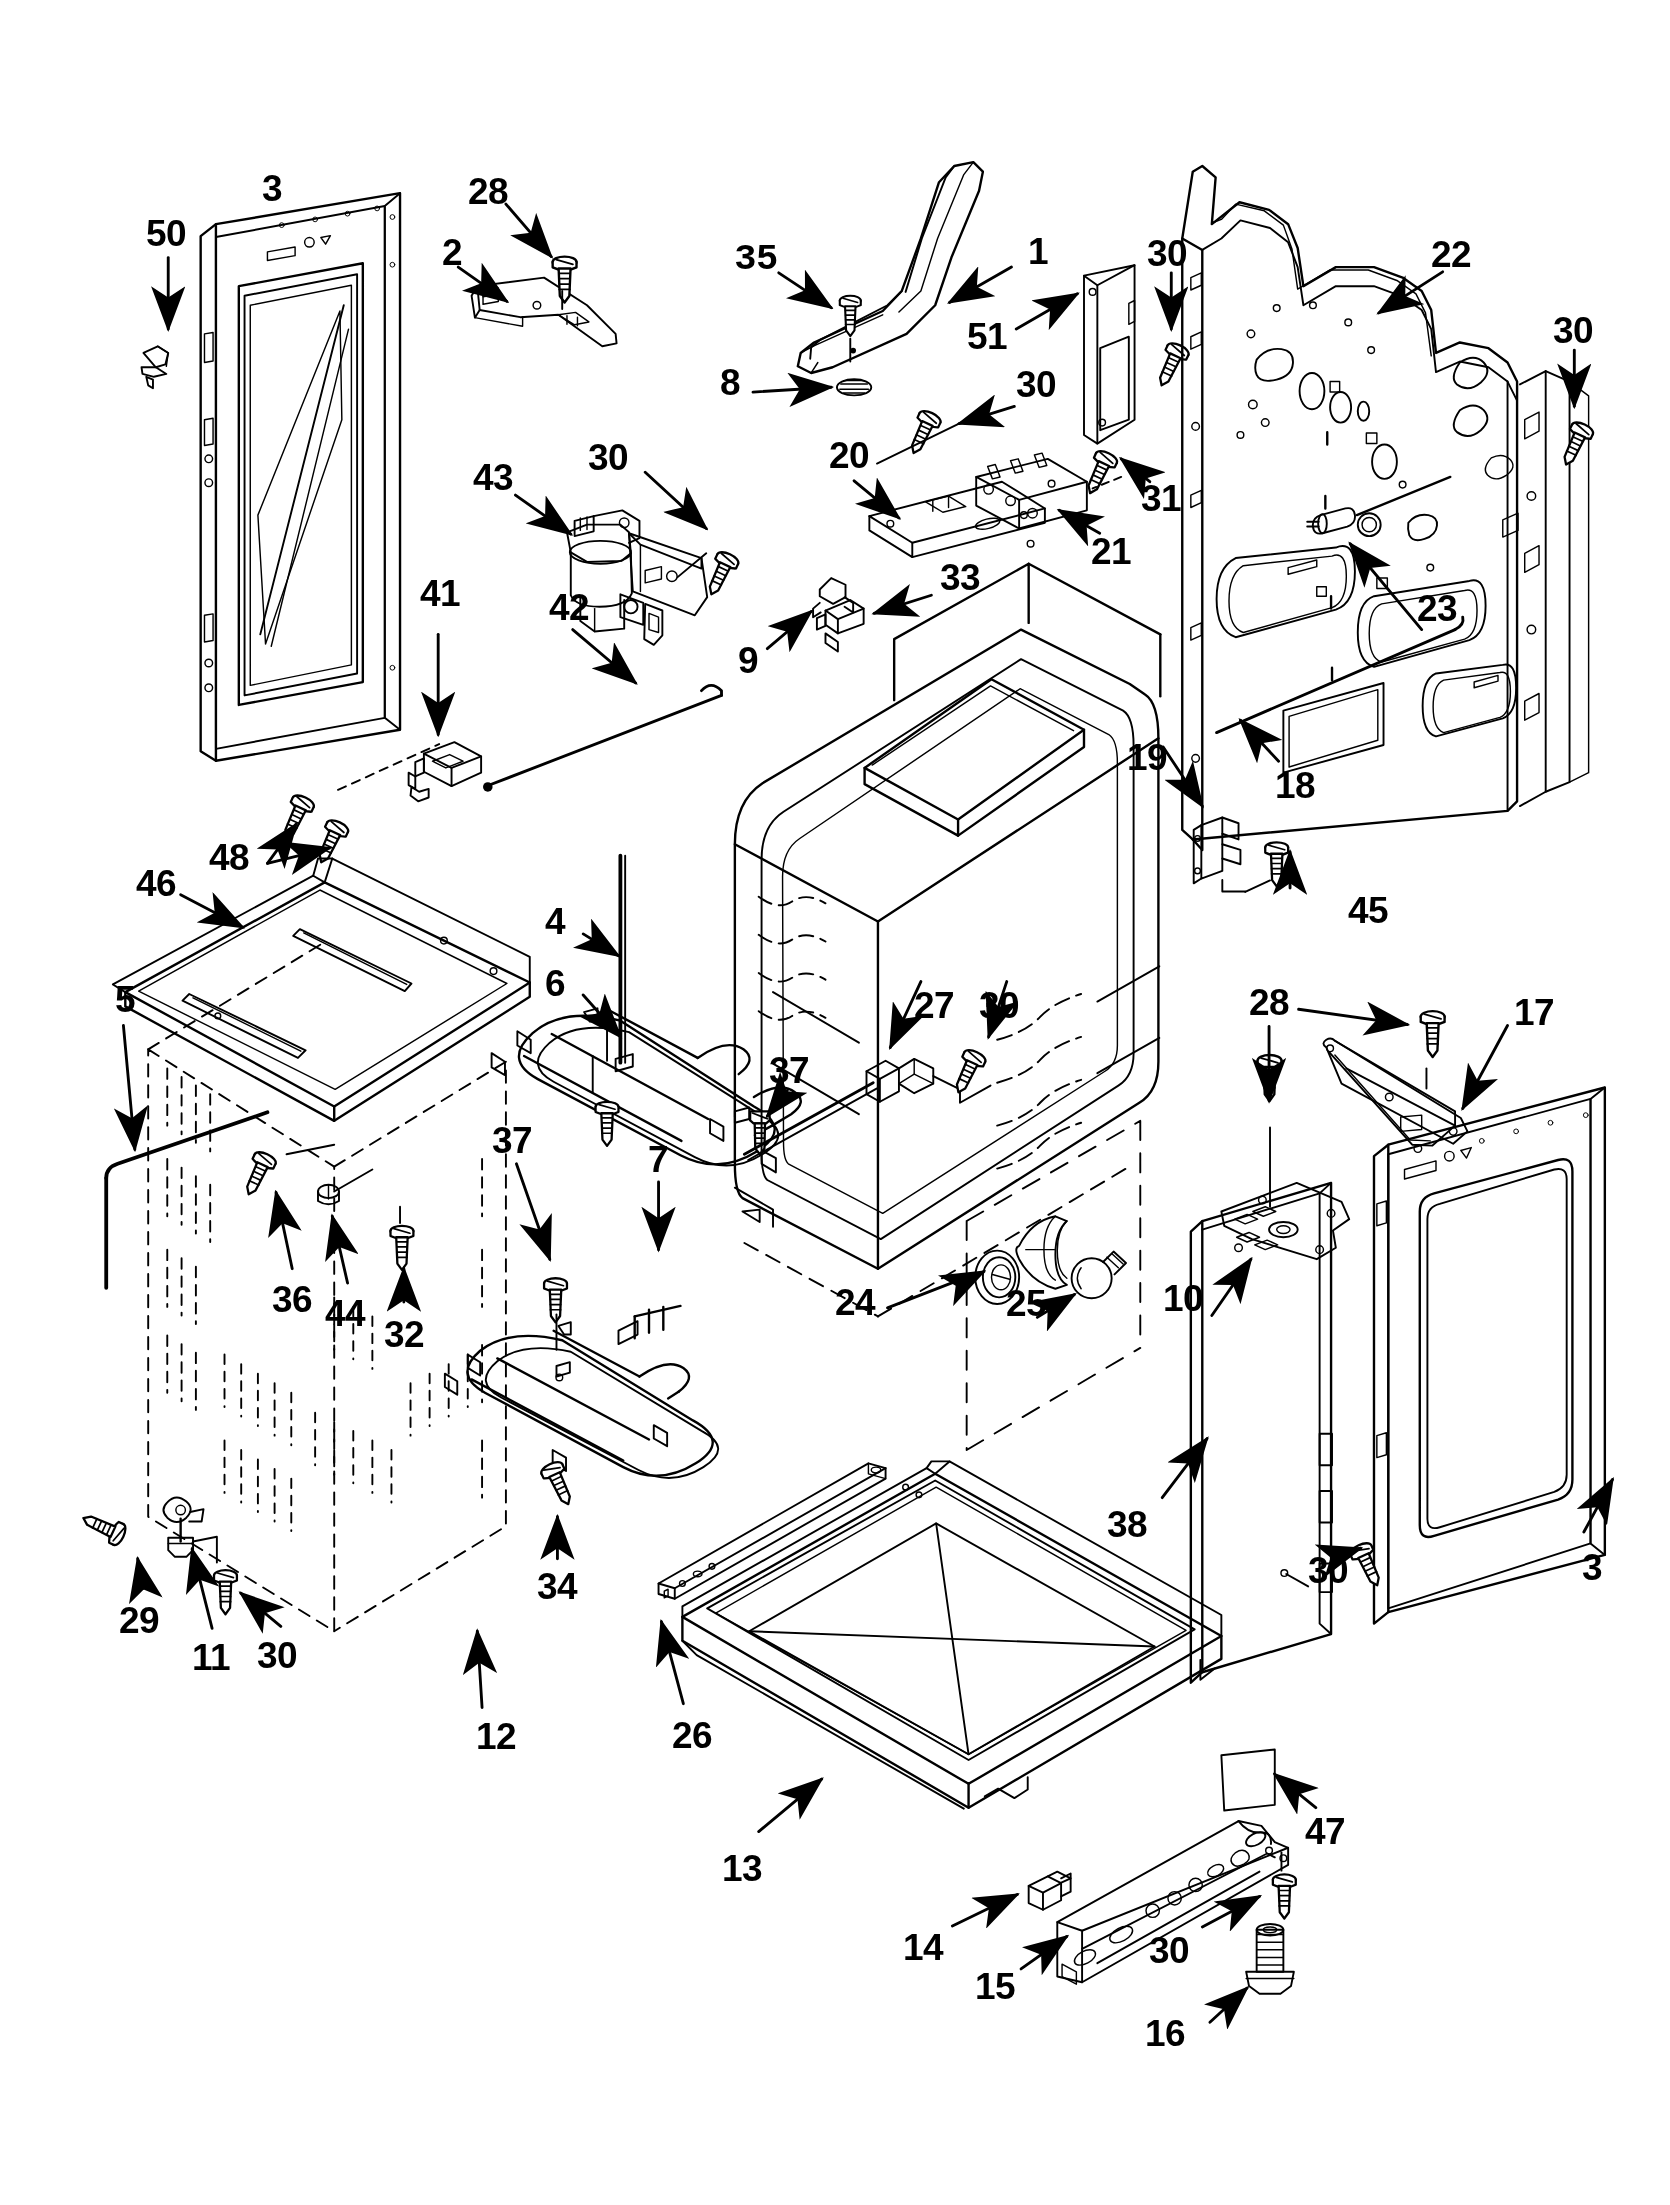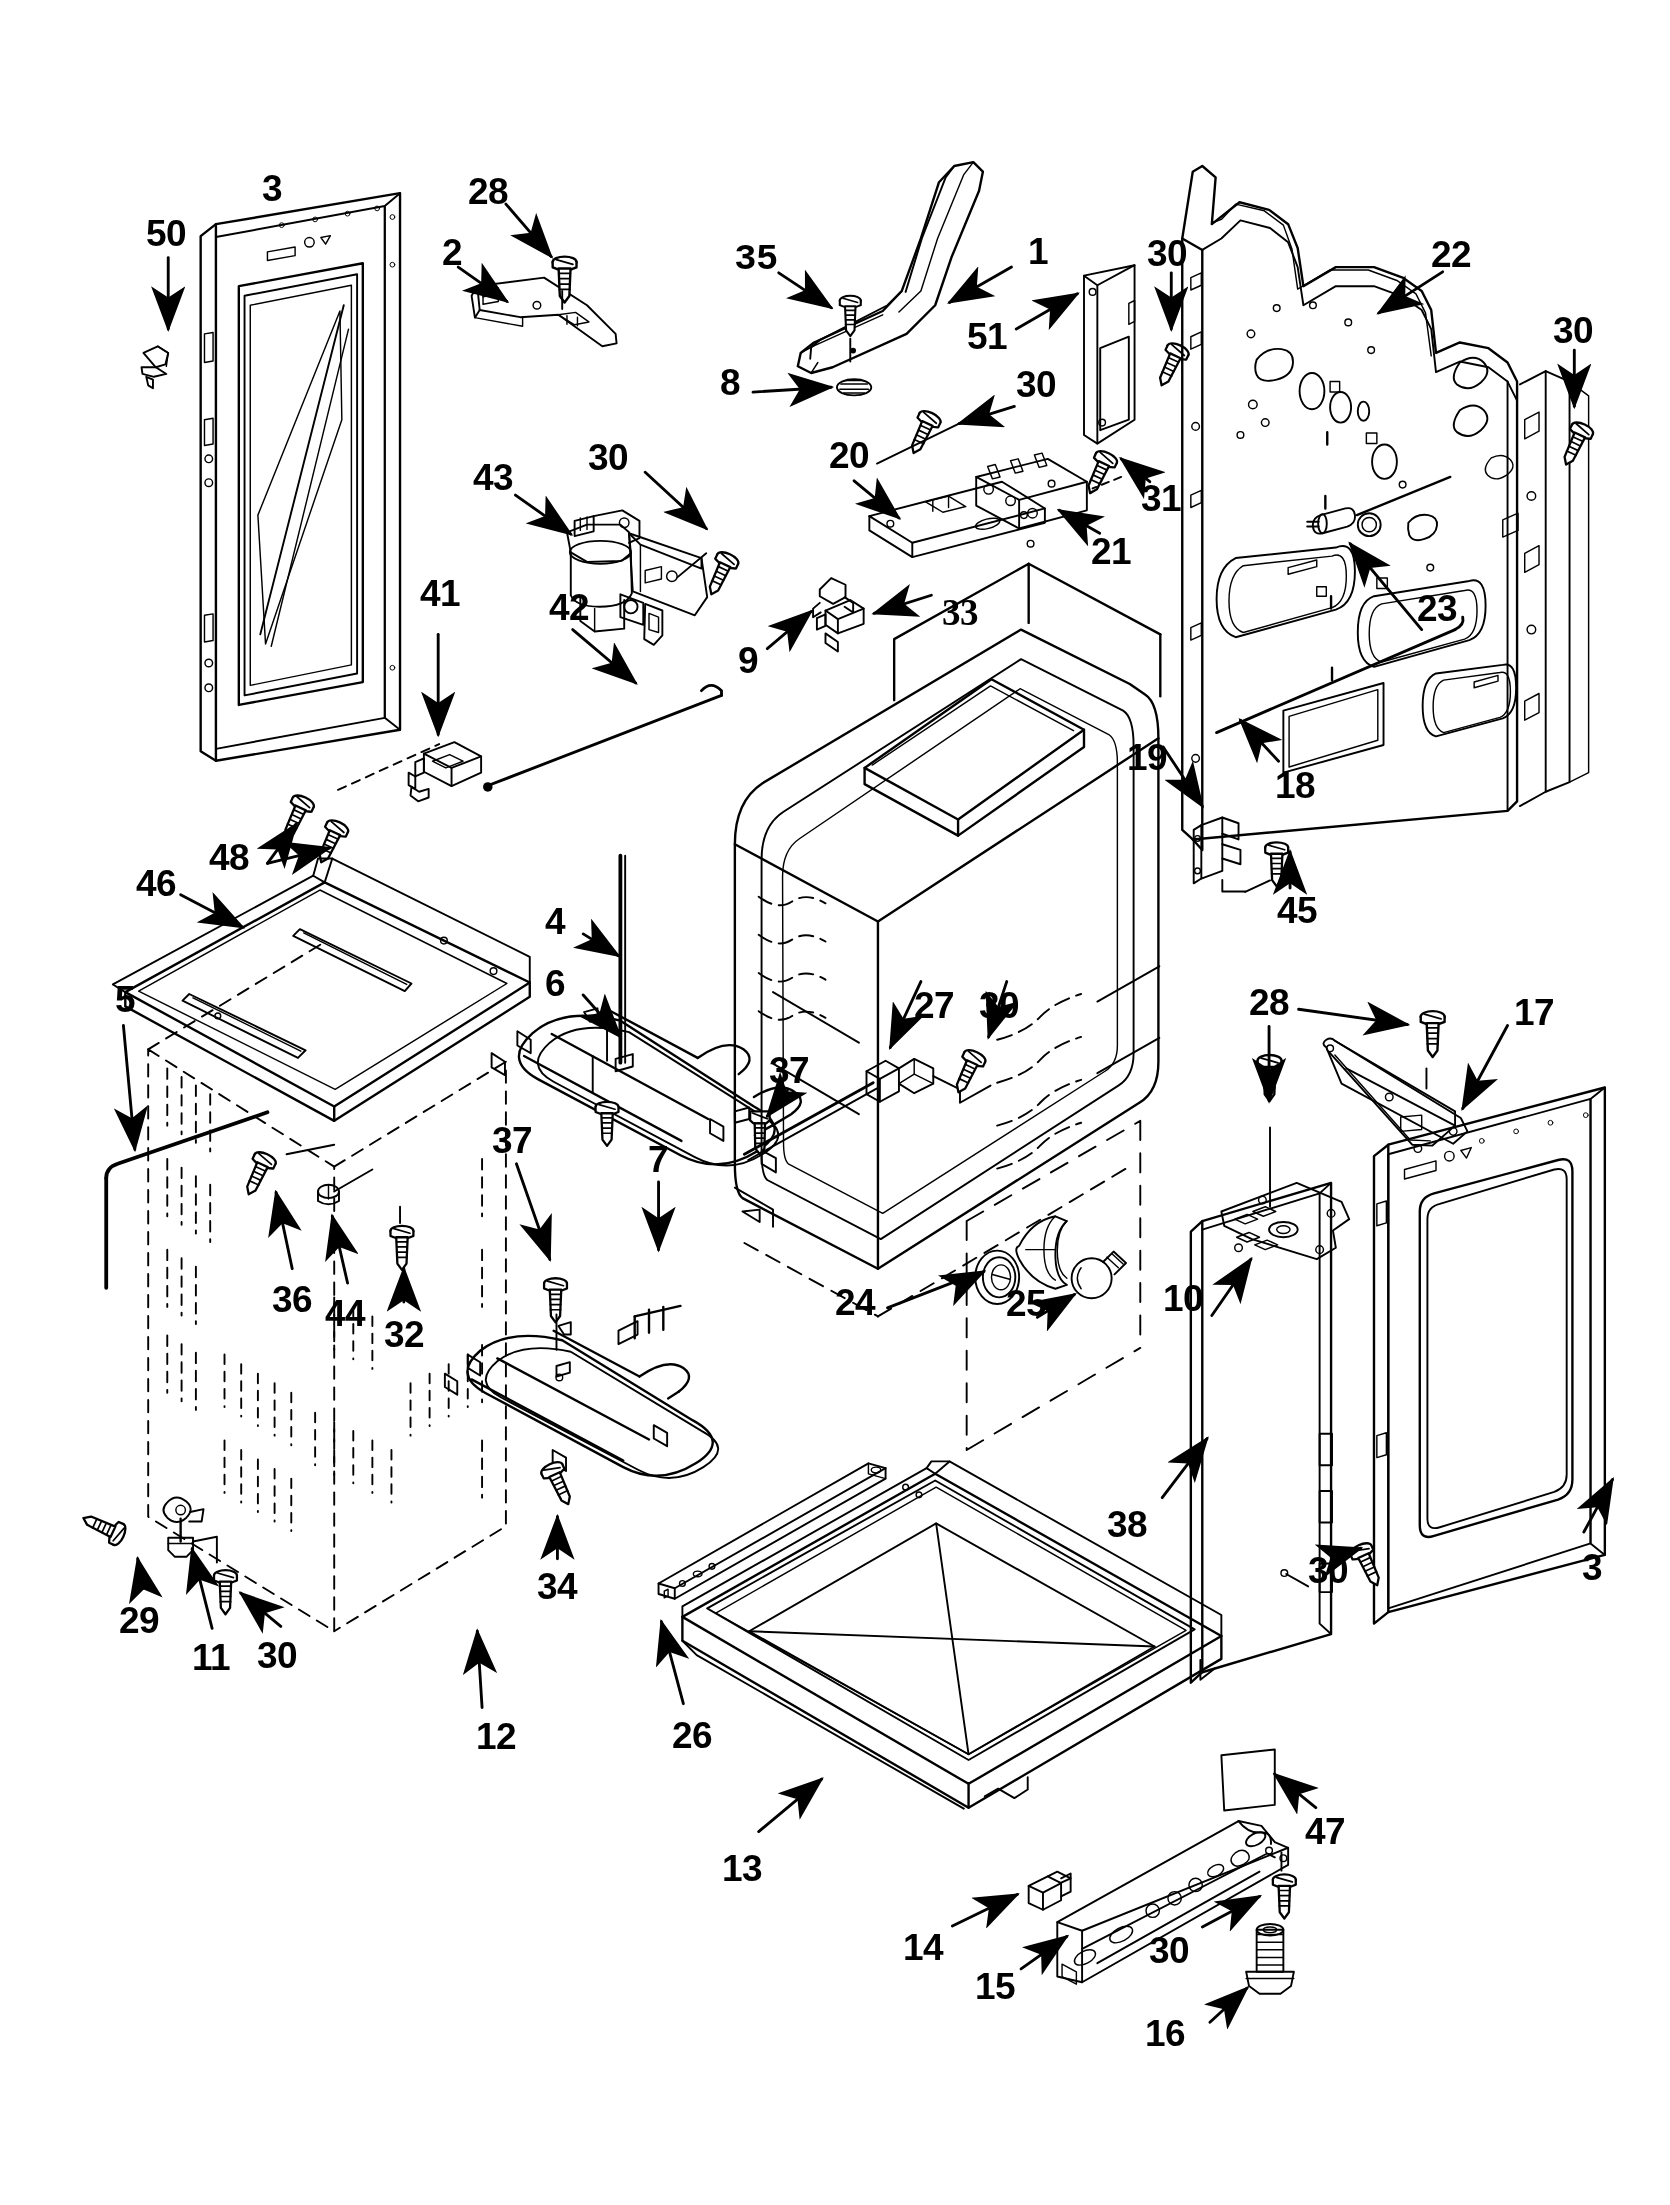--- a/index.html
+++ b/index.html
@@ -794,25 +794,25 @@
       <div class="callout" style="left: 1573px; top: 330px;">30</div>
       <div class="callout" style="left: 1036px; top: 384px;">30</div>
       <div class="callout" style="left: 849px; top: 455px;">20</div>
       <div class="callout" style="left: 1111px; top: 551px;">21</div>
       <div class="callout" style="left: 1161px; top: 498px;">31</div>
       <div class="callout" style="left: 493px; top: 477px;">43</div>
       <div class="callout" style="left: 608px; top: 457px;">30</div>
       <div class="callout" style="left: 440px; top: 593px;">41</div>
       <div class="callout" style="left: 569px; top: 607px;">42</div>
       <div class="callout" style="left: 748px; top: 660px;">9</div>
-      <div class="callout" style="left: 960px; top: 612px; font-family: Liberation Serif, serif;">33</div>
+      <div class="callout" style="left: 960px; top: 577px;">33</div>
       <div class="callout" style="left: 1437px; top: 608px;">23</div>
       <div class="callout" style="left: 1295px; top: 785px;">18</div>
       <div class="callout" style="left: 1147px; top: 725px; margin-top: 32px;">19</div>
-      <div class="callout" style="left: 1297px; top: 910px; text-align: center;">45</div>
+      <div class="callout" style="left: 1368px; top: 910px; text-align: center;">45</div>
       <div class="callout" style="left: 229px; top: 857px;">48</div>
       <div class="callout" style="left: 156px; top: 883px;">46</div>
       <div class="callout" style="left: 555px; top: 921px;">4</div>
       <div class="callout" style="left: 555px; top: 983px;">6</div>
       <div class="callout" style="left: 125px; top: 999px;">5</div>
       <div class="callout" style="left: 934px; top: 1005px;">27</div>
       <div class="callout" style="left: 999px; top: 1005px;">30</div>
       <div class="callout" style="left: 1269px; top: 1002px;">28</div>
       <div class="callout" style="left: 1534px; top: 1012px;">17</div>
       <div class="callout" style="left: 789px; top: 1070px;">37</div>

